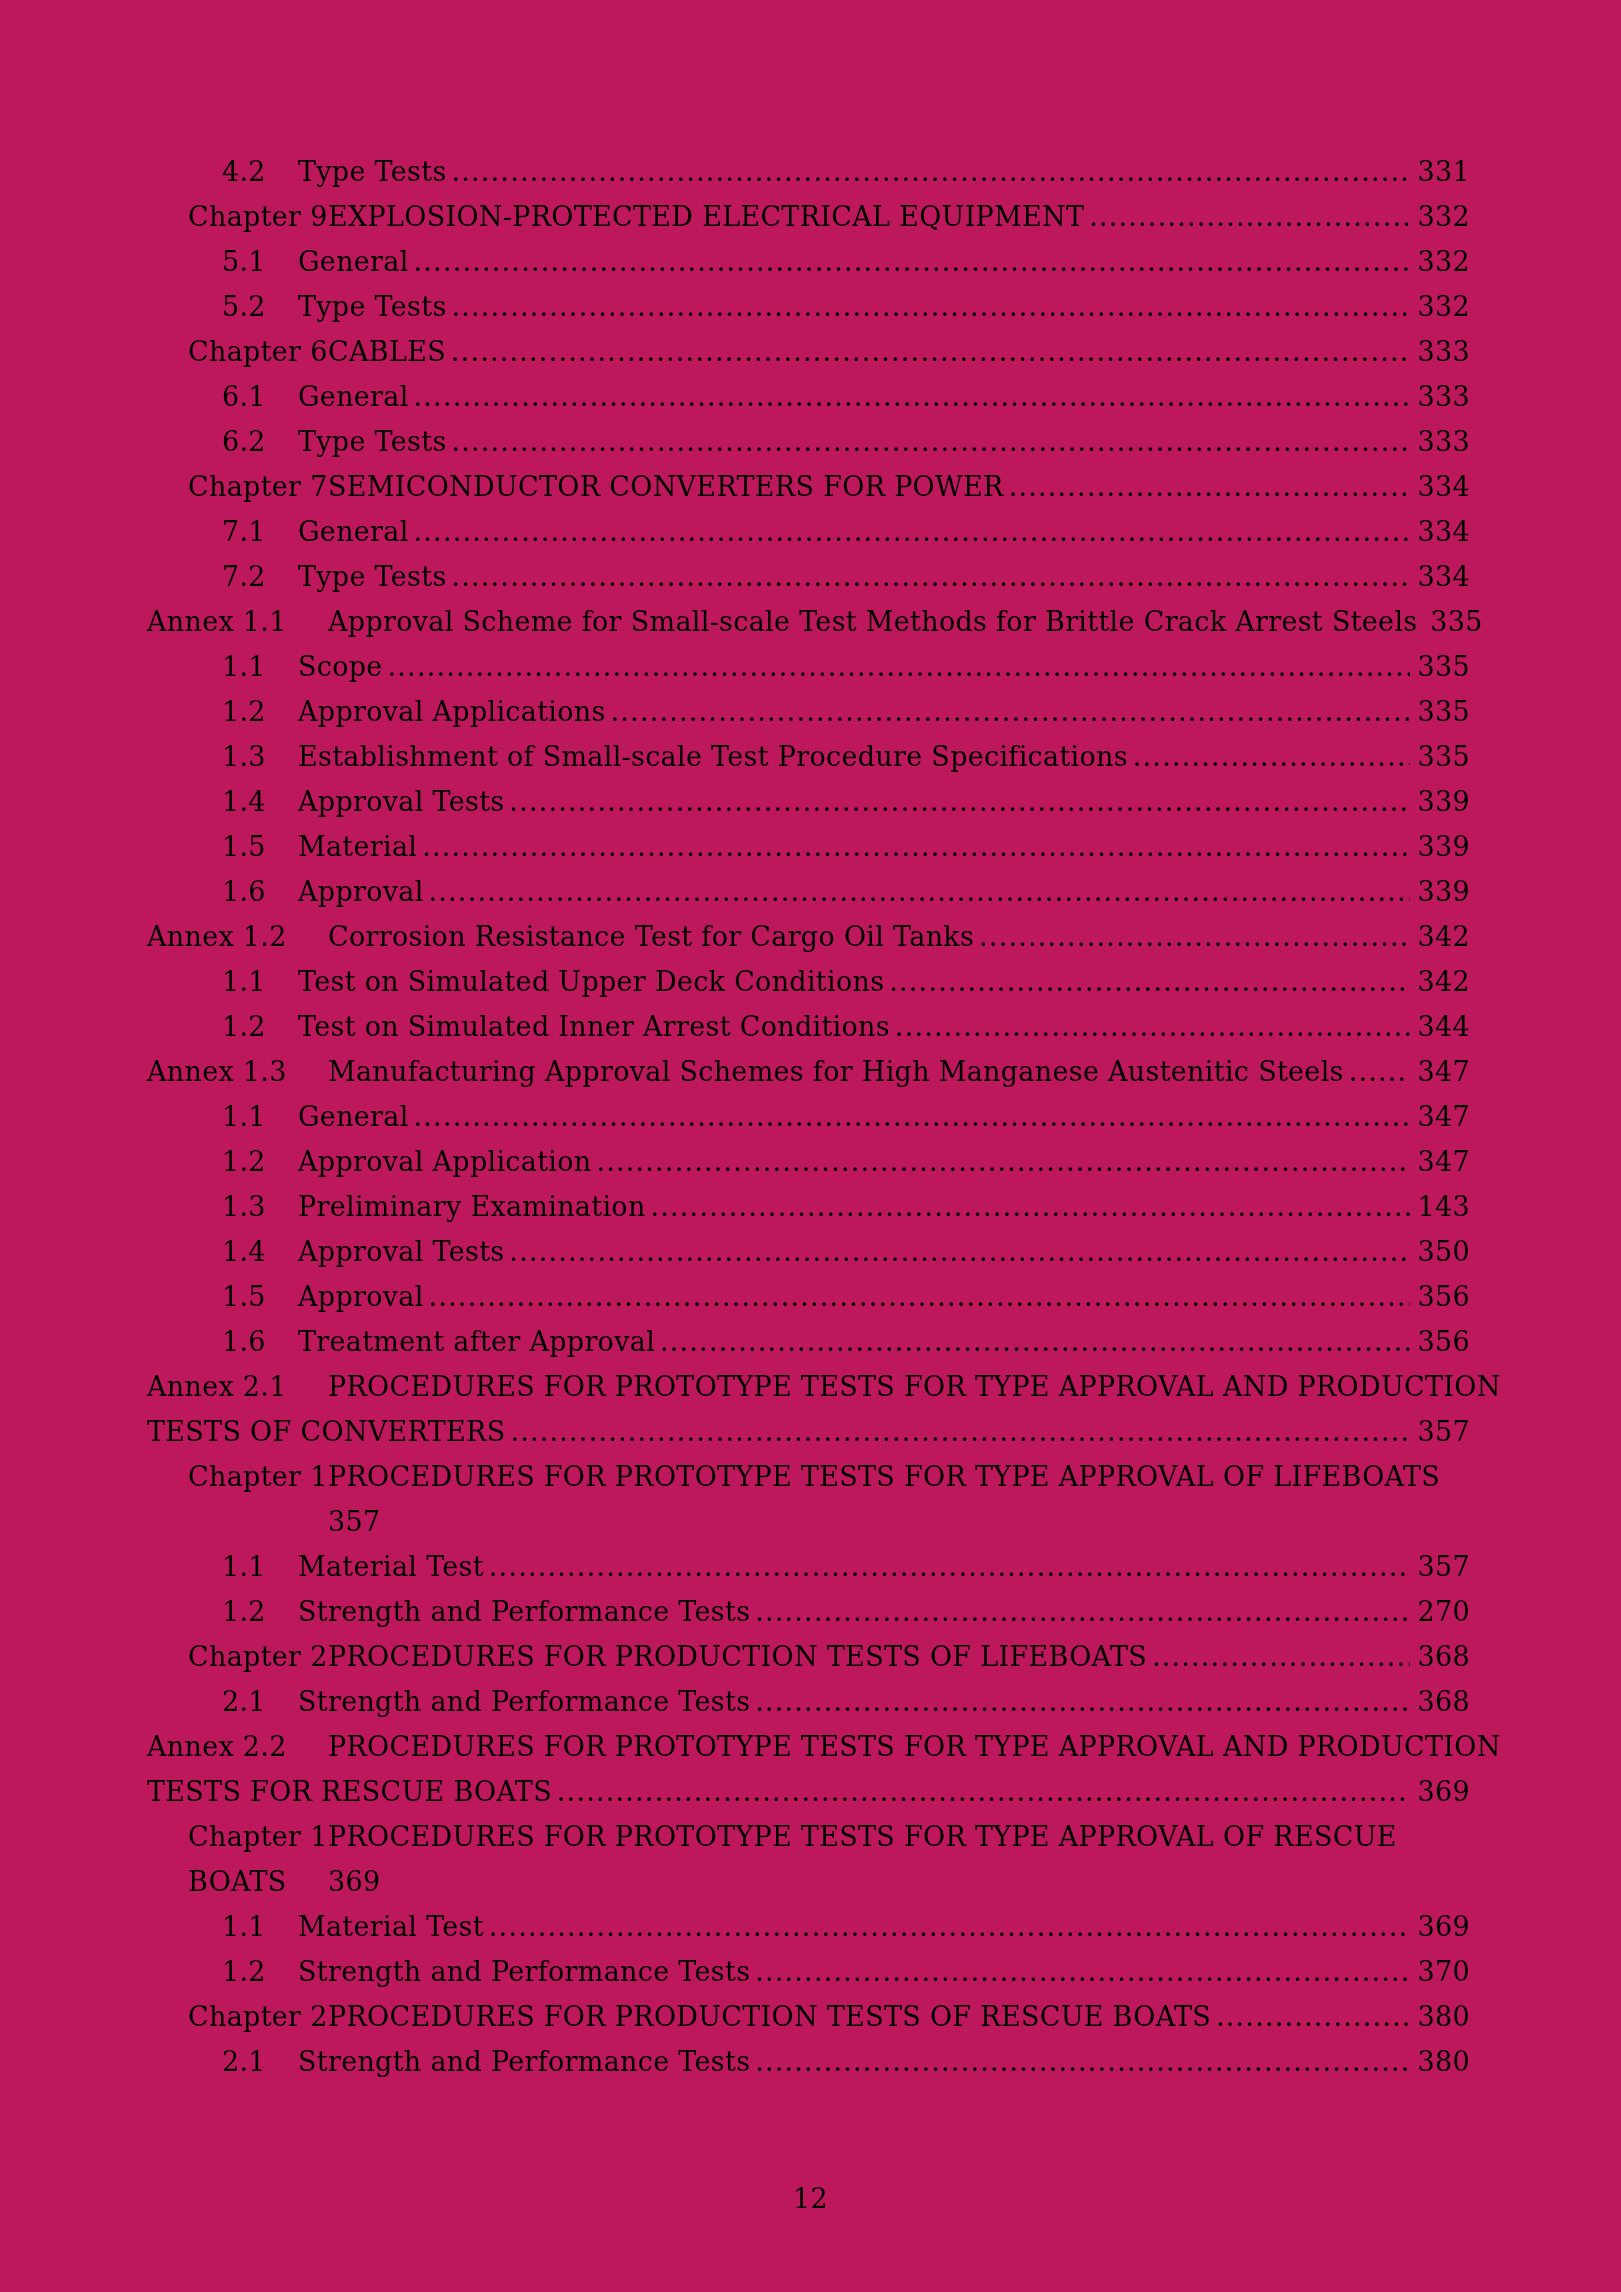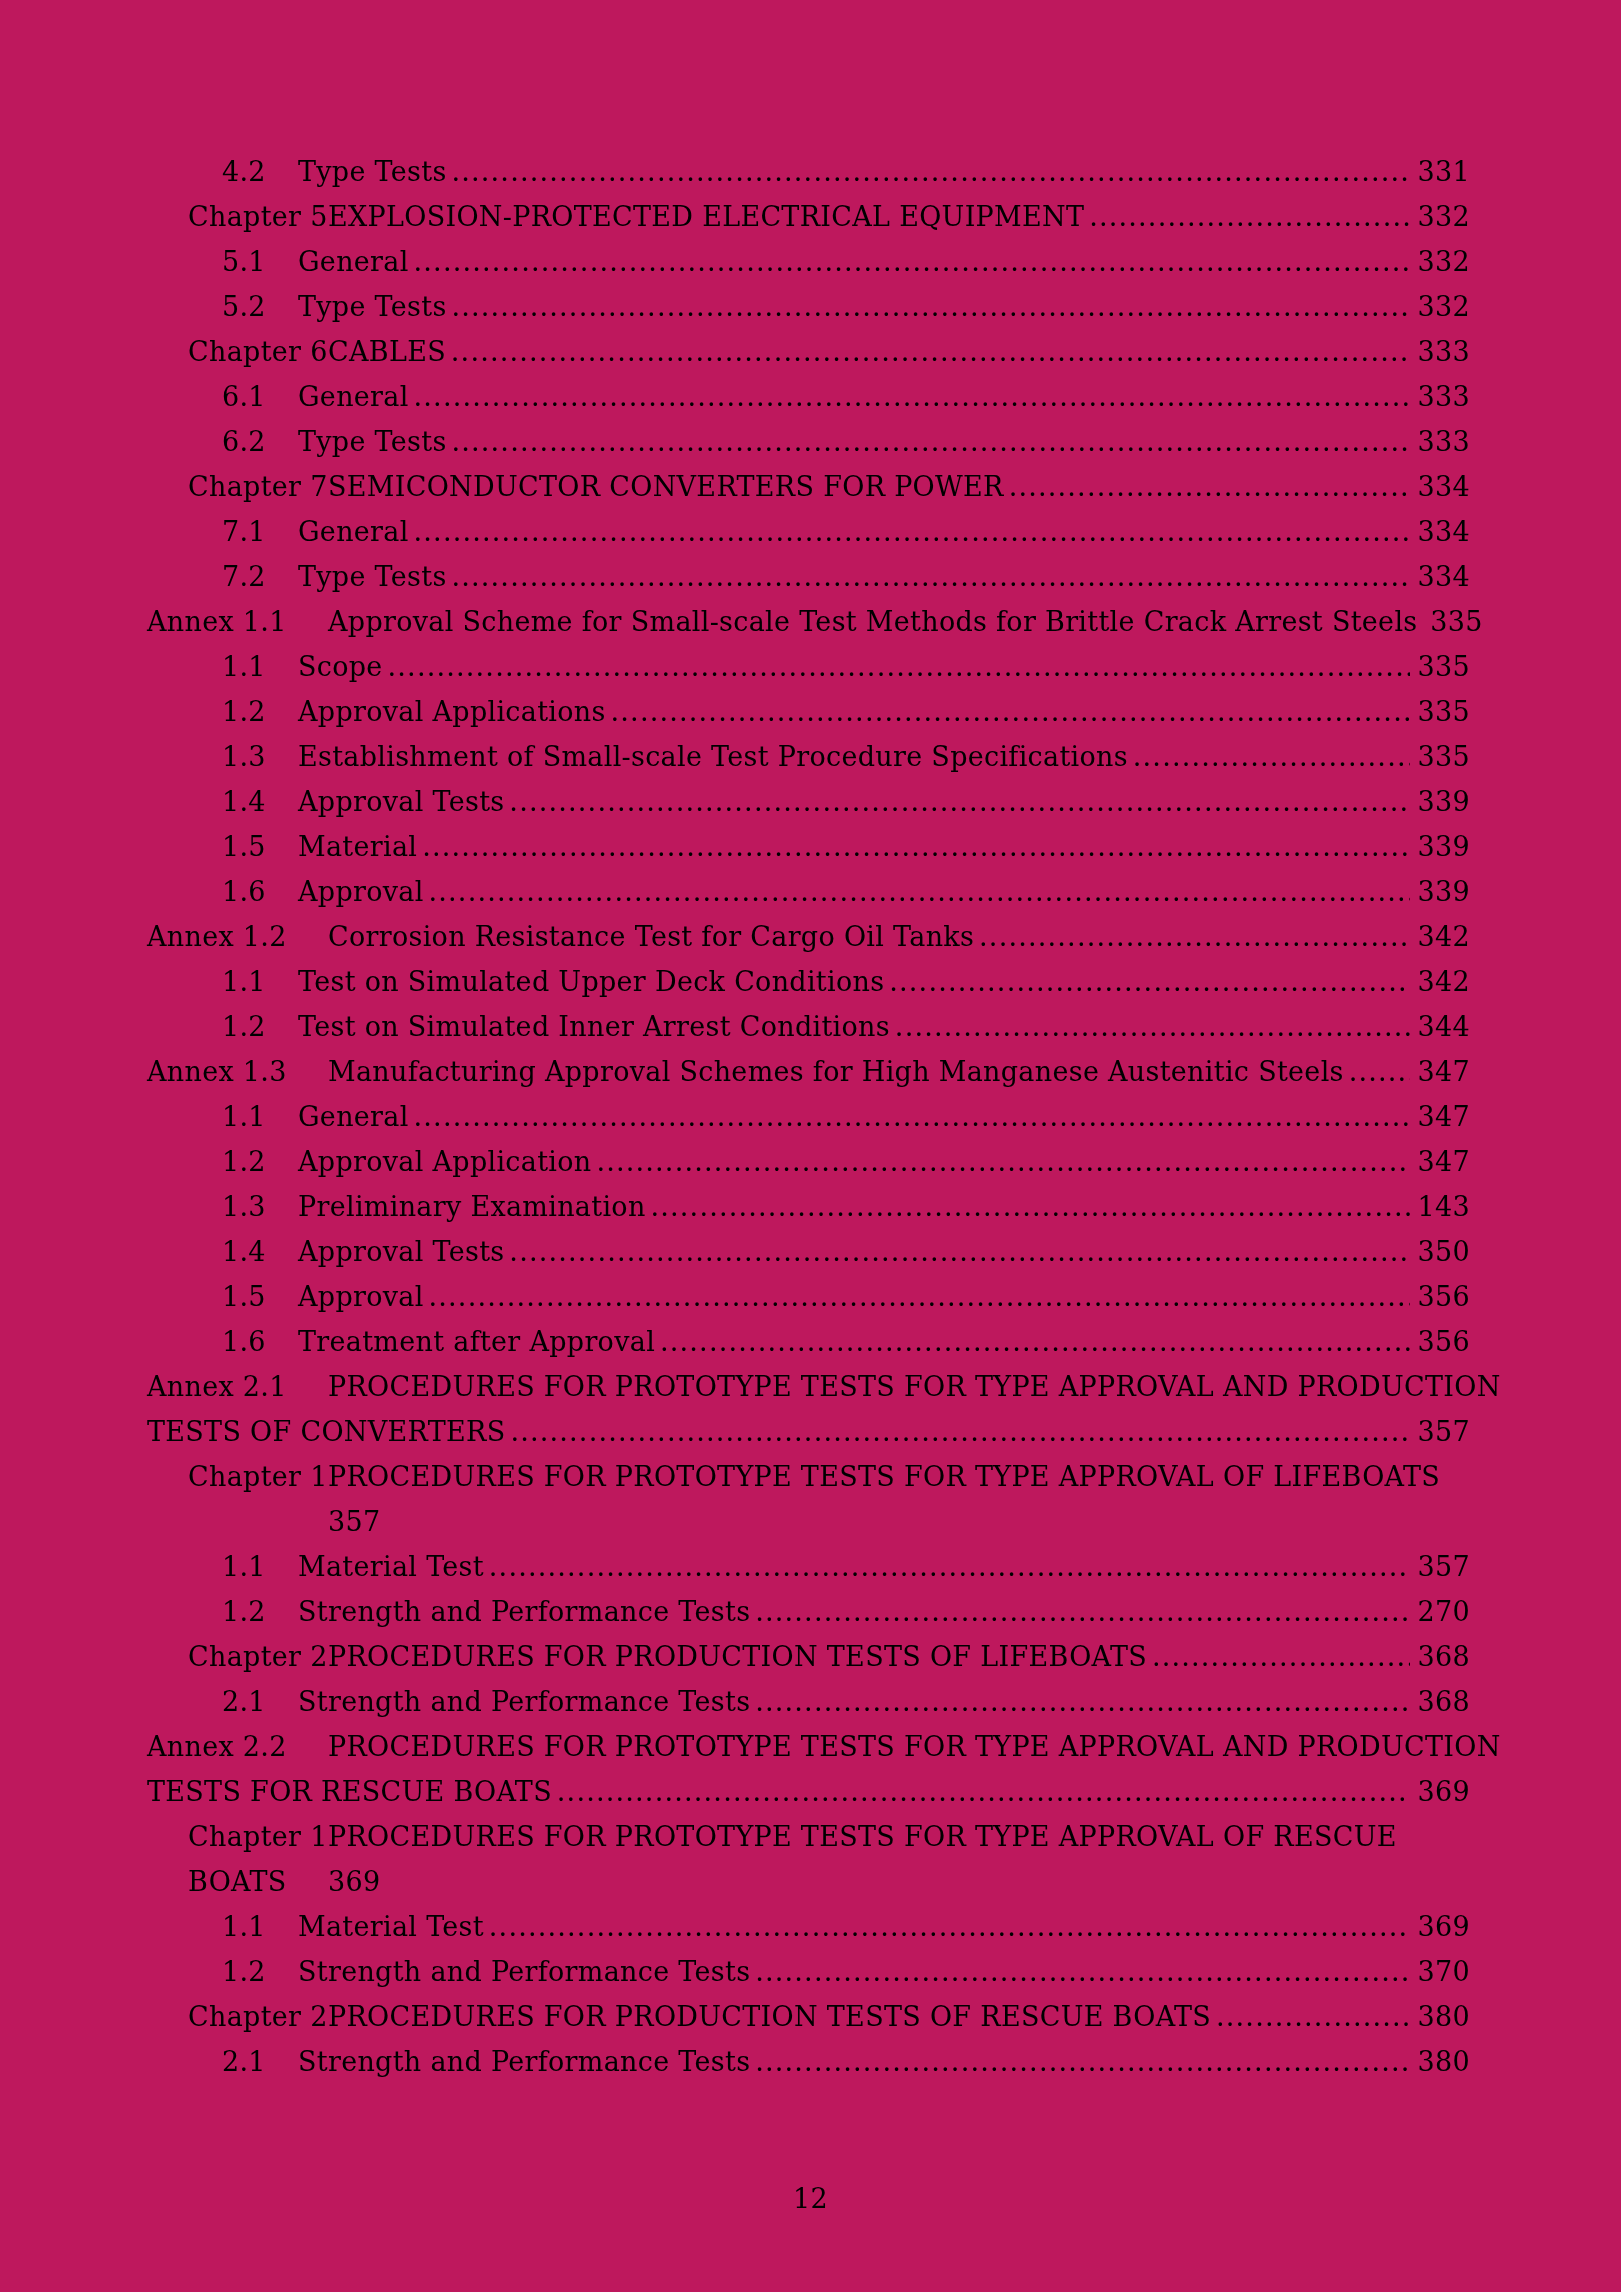--- a/index.html
+++ b/index.html
@@ -68,21 +68,21 @@
 
 <div class="page">
   <main class="toc" id="toc">
       <div class="row">
         <span class="lbl lbl-section">4.2</span>
         <span class="title">Type Tests</span>
         <span class="dots"></span>
         <span class="pg">331</span>
       </div>
       <div class="row">
-        <span class="lbl lbl-chapter">Chapter 5</span>
+        <span class="lbl lbl-chapter">Chapter 9</span>
         <span class="title">EXPLOSION-PROTECTED ELECTRICAL EQUIPMENT</span>
         <span class="dots"></span>
         <span class="pg">332</span>
       </div>
       <div class="row">
         <span class="lbl lbl-section">5.1</span>
         <span class="title">General</span>
         <span class="dots"></span>
         <span class="pg">332</span>
       </div>

